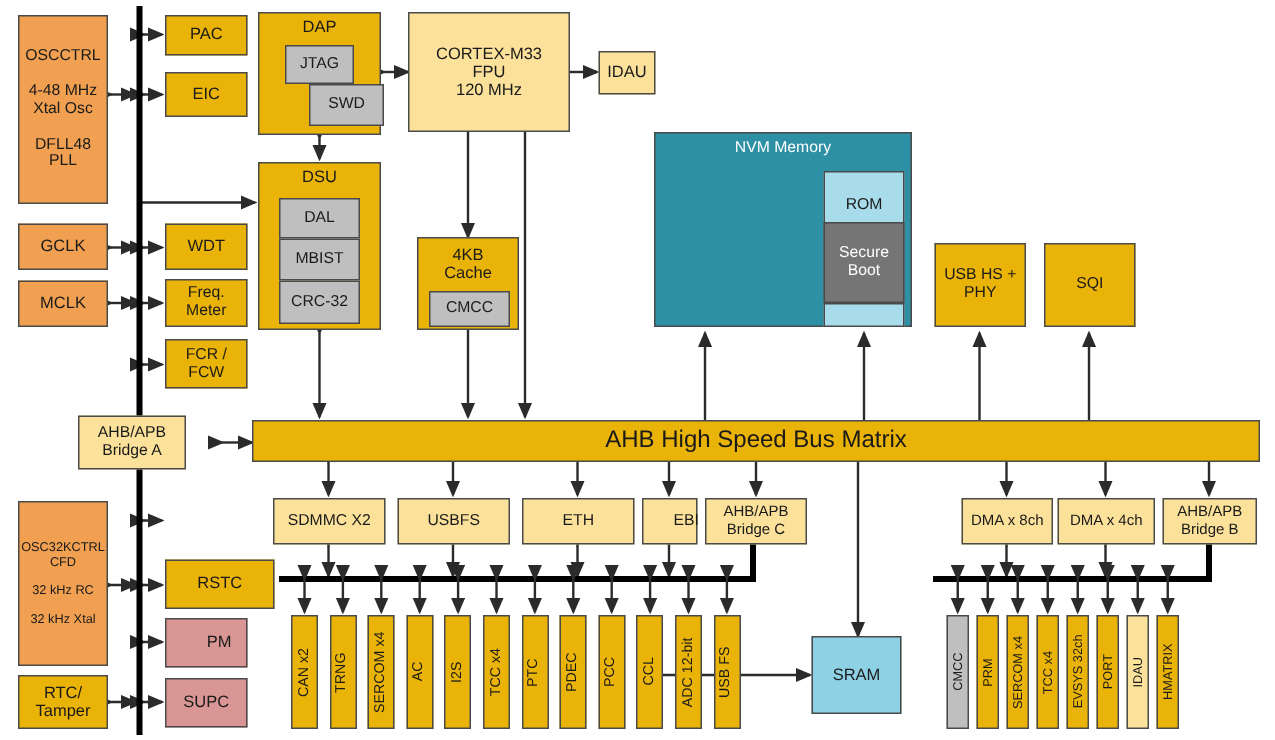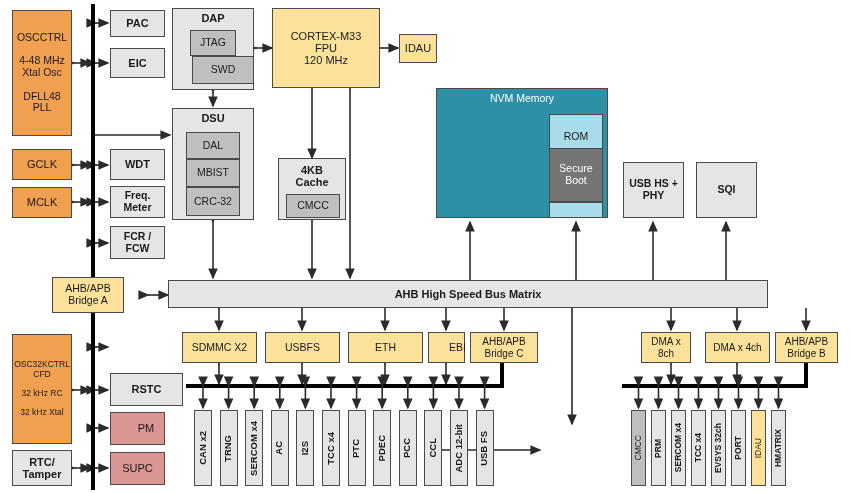--- a/index.html
+++ b/index.html
@@ -1,21 +1,21 @@
 <!DOCTYPE html>
 <html><head>
 <meta charset="utf-8">
 <style>
   html,body{margin:0;padding:0;background:#ffffff;}
   body{width:850px;height:493px;font-family:"Liberation Sans",sans-serif;overflow:hidden;}
   #root{position:relative;width:850px;height:493px;}
   .blk{position:absolute;box-sizing:border-box;border:1px solid #4a4a4a;
        display:flex;align-items:center;justify-content:center;text-align:center;
        color:#1a1a1a;line-height:1.12;white-space:pre-line;}
-  .green{background:#e5e5e5;font-weight:bold;}
+  .green{background:#eab308;}
   .orange{background:#f0a050;}
   .yellow{background:#fbe19a;}
   .gray{background:#bfbfbf;}
   .dgray{background:#757575;color:#ffffff;}
   .rose{background:#d99694;}
   .teal{background:#2e90a5;color:#ffffff;}
   .ltblue{background:#a8dcea;color:#1a1a1a;}
   .blue{background:#8ed0e4;}
   .vert{writing-mode:vertical-rl;transform:rotate(180deg);}
   .vbus{position:absolute;background:#000000;width:4px;}
@@ -133,21 +133,21 @@
   <div class="blk green" style="left:110px;top:186px;width:55px;height:32px;font-size:10.5px;">Freq.
 Meter</div>
   <div class="blk green" style="left:110px;top:226px;width:55px;height:33px;font-size:10.5px;">FCR /
 FCW</div>
   <div class="blk green" style="left:110px;top:373px;width:73px;height:33px;font-size:11px;">RSTC</div>
   <div class="blk rose" style="left:110px;top:412px;width:55px;height:33px;font-size:11px;padding-left:17px;">PM</div>
   <div class="blk rose" style="left:110px;top:452px;width:55px;height:33px;font-size:11px;">SUPC</div>
 
   <div class="blk green" style="left:172px;top:8px;width:82px;height:82px;font-size:11px;align-items:flex-start;padding-top:3px;text-align:center;">DAP</div>
   <div class="blk gray" style="left:190px;top:30px;width:46px;height:26px;font-size:10.5px;">JTAG</div>
-  <div class="blk gray" style="left:192px;top:56px;width:62px;height:28px;font-size:10.5px;">SWD</div>
+  <div class="blk gray" style="left:206px;top:56px;width:50px;height:28px;font-size:10.5px;">SWD</div>
 
   <div class="blk green" style="left:172px;top:108px;width:82px;height:112px;font-size:11px;align-items:flex-start;padding-top:3px;">DSU</div>
   <div class="blk gray" style="left:186px;top:132px;width:54px;height:27px;font-size:10.5px;">DAL</div>
   <div class="blk gray" style="left:186px;top:159px;width:54px;height:28px;font-size:10.5px;">MBIST</div>
   <div class="blk gray" style="left:186px;top:187px;width:54px;height:29px;font-size:10.5px;">CRC-32</div>
 
   <div class="blk yellow" style="left:272px;top:8px;width:108px;height:80px;font-size:11px;">CORTEX-M33
 FPU
 120 MHz</div>
   <div class="blk yellow" style="left:399px;top:34px;width:38px;height:29px;font-size:11px;">IDAU</div>
@@ -160,34 +160,35 @@
   <div class="blk dgray" style="left:549px;top:148px;width:54px;height:54px;font-size:10.5px;">Secure
 Boot</div>
   <div class="blk ltblue" style="left:549px;top:202px;width:54px;height:16px;font-size:9px;"></div>
 
   <div class="blk green" style="left:623px;top:162px;width:61px;height:56px;font-size:10.5px;">USB HS +
 PHY</div>
   <div class="blk green" style="left:696px;top:162px;width:61px;height:56px;font-size:10.5px;">SQI</div>
 
   <div class="blk yellow" style="left:52px;top:277px;width:72px;height:36px;font-size:10.5px;">AHB/APB
 Bridge A</div>
-  <div class="blk green" style="left:168px;top:280px;width:600px;height:28px;font-size:11px;">AHB High Speed Bus Matrix</div>
+  <div class="blk green" style="left:168px;top:280px;width:672px;height:28px;font-size:16px;">AHB High Speed Bus Matrix</div>
 
   <div class="blk yellow" style="left:182px;top:332px;width:75px;height:31px;font-size:10.5px;">SDMMC X2</div>
   <div class="blk yellow" style="left:265px;top:332px;width:75px;height:31px;font-size:10.5px;">USBFS</div>
   <div class="blk yellow" style="left:348px;top:332px;width:75px;height:31px;font-size:10.5px;">ETH</div>
   <div class="blk yellow" style="left:428px;top:332px;width:37px;height:31px;font-size:10.5px;padding-left:22px;">EBI</div>
   <div class="blk yellow" style="left:470px;top:332px;width:68px;height:31px;font-size:10px;">AHB/APB
 Bridge C</div>
 
-  <div class="blk yellow" style="left:641px;top:332px;width:50px;height:31px;font-size:10px;">DMA x 8ch</div>
+  <div class="blk yellow" style="left:641px;top:332px;width:61px;height:31px;font-size:10px;">DMA x 8ch</div>
   <div class="blk yellow" style="left:705px;top:332px;width:65px;height:31px;font-size:10px;">DMA  x 4ch</div>
   <div class="blk yellow" style="left:775px;top:332px;width:63px;height:31px;font-size:10px;">AHB/APB
 Bridge B</div>
 
+  <div class="blk blue" style="left:541px;top:424px;width:60px;height:52px;font-size:11px;">SRAM</div>
 
   <div id="apb-left-host">
       <div class="blk green" style="left: 194px; top: 410px; width: 18px; height: 76px; font-size: 9.5px;"><span class="vert">CAN x2</span></div>
       <div class="blk green" style="left: 219.6px; top: 410px; width: 18px; height: 76px; font-size: 9.5px;"><span class="vert">TRNG</span></div>
       <div class="blk green" style="left: 245.2px; top: 410px; width: 18px; height: 76px; font-size: 9.5px;"><span class="vert">SERCOM x4</span></div>
       <div class="blk green" style="left: 270.8px; top: 410px; width: 18px; height: 76px; font-size: 9.5px;"><span class="vert">AC</span></div>
       <div class="blk green" style="left: 296.4px; top: 410px; width: 18px; height: 76px; font-size: 9.5px;"><span class="vert">I2S</span></div>
       <div class="blk green" style="left: 322px; top: 410px; width: 18px; height: 76px; font-size: 9.5px;"><span class="vert">TCC x4</span></div>
       <div class="blk green" style="left: 347.6px; top: 410px; width: 18px; height: 76px; font-size: 9.5px;"><span class="vert">PTC</span></div>
       <div class="blk green" style="left: 373.2px; top: 410px; width: 18px; height: 76px; font-size: 9.5px;"><span class="vert">PDEC</span></div>

